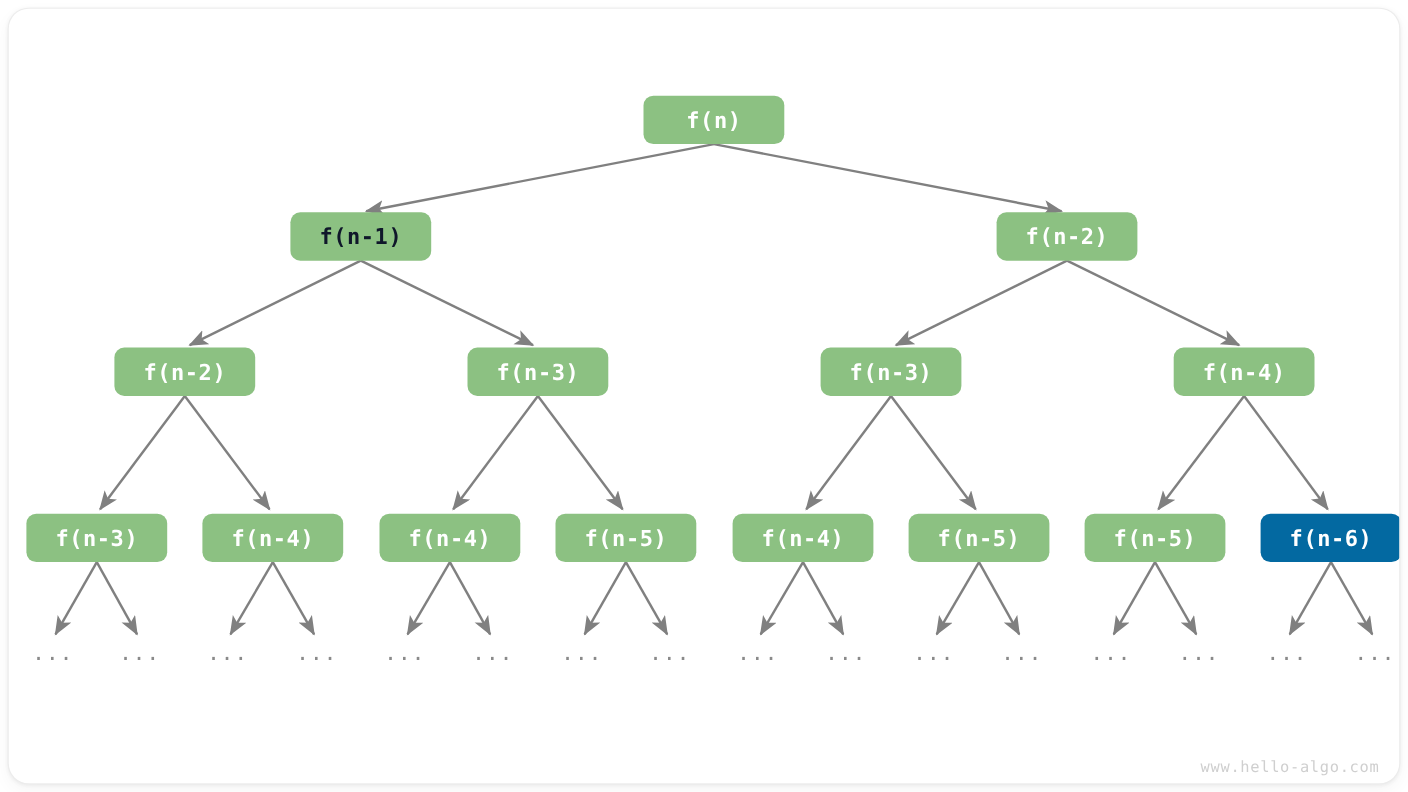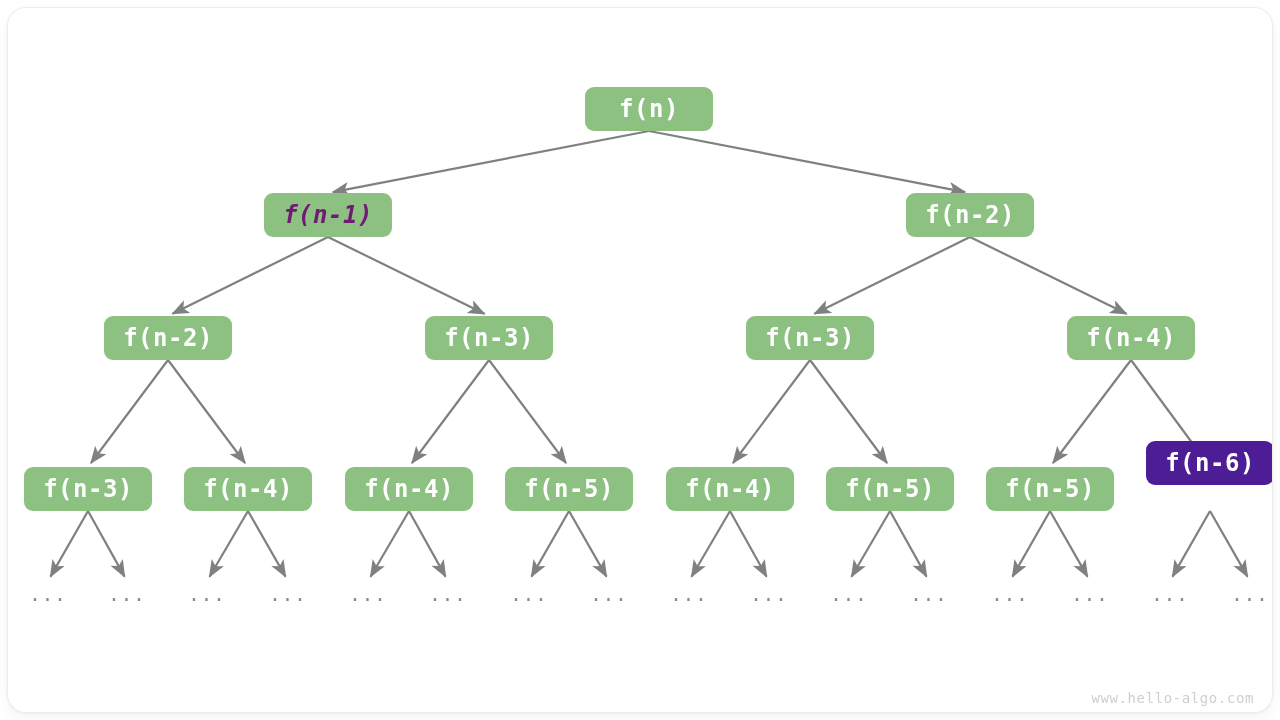--- a/index.html
+++ b/index.html
@@ -46,21 +46,21 @@
   .tree-node {
     position: absolute;
     display: flex;
     align-items: center;
     justify-content: center;
     background: #8CC182;
     color: #ffffff;
     border-radius: 9px;
     font-family: "DejaVu Sans Mono", monospace;
     font-weight: bold;
-    font-size: 24px;
+    font-size: 20px;
     letter-spacing: 0.5px;
     box-sizing: border-box;
     white-space: nowrap;
     user-select: none;
   }
 
   .ellipsis-node {
     position: absolute;
     display: flex;
     align-items: center;
@@ -125,34 +125,34 @@
           <line x1="882" y1="503" x2="918.5664892089237" y2="568.6321601185809" stroke="#808080" stroke-width="2.2" marker-end="url(#arrowhead)"></line>
           <line x1="1042" y1="503" x2="1004.4806946917842" y2="568.6587842893776" stroke="#808080" stroke-width="2.2" marker-end="url(#arrowhead)"></line>
           <line x1="1042" y1="503" x2="1079.5193053082157" y2="568.6587842893776" stroke="#808080" stroke-width="2.2" marker-end="url(#arrowhead)"></line>
           <line x1="1202" y1="503" x2="1164.4806946917843" y2="568.6587842893776" stroke="#808080" stroke-width="2.2" marker-end="url(#arrowhead)"></line>
           <line x1="1202" y1="503" x2="1239.5193053082157" y2="568.6587842893776" stroke="#808080" stroke-width="2.2" marker-end="url(#arrowhead)"></line>
         </g>
     </svg>
 
     <div id="node-group">
         <div class="tree-node" style="left: 577px; top: 79px; width: 128px; height: 44px; background: rgb(140, 193, 130); color: rgb(255, 255, 255); border-radius: 9px;">f(n)</div>
-        <div class="tree-node" style="left: 256px; top: 185px; width: 128px; height: 44px; background: rgb(140, 193, 130); color: #701a75; border-radius: 9px; font-style: italic;">f(n-1)</div>
+        <div class="tree-node" style="left: 256px; top: 185px; width: 128px; height: 44px; background: rgb(140, 193, 130); color: #0f172a; border-radius: 9px;">f(n-1)</div>
         <div class="tree-node" style="left: 898px; top: 185px; width: 128px; height: 44px; background: rgb(140, 193, 130); color: rgb(255, 255, 255); border-radius: 9px;">f(n-2)</div>
         <div class="tree-node" style="left: 96px; top: 308px; width: 128px; height: 44px; background: rgb(140, 193, 130); color: rgb(255, 255, 255); border-radius: 9px;">f(n-2)</div>
         <div class="tree-node" style="left: 417px; top: 308px; width: 128px; height: 44px; background: rgb(140, 193, 130); color: rgb(255, 255, 255); border-radius: 9px;">f(n-3)</div>
         <div class="tree-node" style="left: 738px; top: 308px; width: 128px; height: 44px; background: rgb(140, 193, 130); color: rgb(255, 255, 255); border-radius: 9px;">f(n-3)</div>
         <div class="tree-node" style="left: 1059px; top: 308px; width: 128px; height: 44px; background: rgb(140, 193, 130); color: rgb(255, 255, 255); border-radius: 9px;">f(n-4)</div>
         <div class="tree-node" style="left: 16px; top: 459px; width: 128px; height: 44px; background: rgb(140, 193, 130); color: rgb(255, 255, 255); border-radius: 9px;">f(n-3)</div>
         <div class="tree-node" style="left: 176px; top: 459px; width: 128px; height: 44px; background: rgb(140, 193, 130); color: rgb(255, 255, 255); border-radius: 9px;">f(n-4)</div>
         <div class="tree-node" style="left: 337px; top: 459px; width: 128px; height: 44px; background: rgb(140, 193, 130); color: rgb(255, 255, 255); border-radius: 9px;">f(n-4)</div>
         <div class="tree-node" style="left: 497px; top: 459px; width: 128px; height: 44px; background: rgb(140, 193, 130); color: rgb(255, 255, 255); border-radius: 9px;">f(n-5)</div>
         <div class="tree-node" style="left: 658px; top: 459px; width: 128px; height: 44px; background: rgb(140, 193, 130); color: rgb(255, 255, 255); border-radius: 9px;">f(n-4)</div>
         <div class="tree-node" style="left: 818px; top: 459px; width: 128px; height: 44px; background: rgb(140, 193, 130); color: rgb(255, 255, 255); border-radius: 9px;">f(n-5)</div>
         <div class="tree-node" style="left: 978px; top: 459px; width: 128px; height: 44px; background: rgb(140, 193, 130); color: rgb(255, 255, 255); border-radius: 9px;">f(n-5)</div>
-        <div class="tree-node" style="left: 1138px; top: 433px; width: 128px; height: 44px; background: #4c1d95; color: rgb(255, 255, 255); border-radius: 9px;">f(n-6)</div>
+        <div class="tree-node" style="left: 1138px; top: 459px; width: 128px; height: 44px; background: #0369a1; color: rgb(255, 255, 255); border-radius: 9px;">f(n-6)</div>
         <div class="ellipsis-node" style="left: 16px; top: 574px; width: 48px; height: 24px;">...</div>
         <div class="ellipsis-node" style="left: 95px; top: 574px; width: 48px; height: 24px;">...</div>
         <div class="ellipsis-node" style="left: 175px; top: 574px; width: 48px; height: 24px;">...</div>
         <div class="ellipsis-node" style="left: 256px; top: 574px; width: 48px; height: 24px;">...</div>
         <div class="ellipsis-node" style="left: 336px; top: 574px; width: 48px; height: 24px;">...</div>
         <div class="ellipsis-node" style="left: 416px; top: 574px; width: 48px; height: 24px;">...</div>
         <div class="ellipsis-node" style="left: 497px; top: 574px; width: 48px; height: 24px;">...</div>
         <div class="ellipsis-node" style="left: 577px; top: 574px; width: 48px; height: 24px;">...</div>
         <div class="ellipsis-node" style="left: 657px; top: 574px; width: 48px; height: 24px;">...</div>
         <div class="ellipsis-node" style="left: 737px; top: 574px; width: 48px; height: 24px;">...</div>

